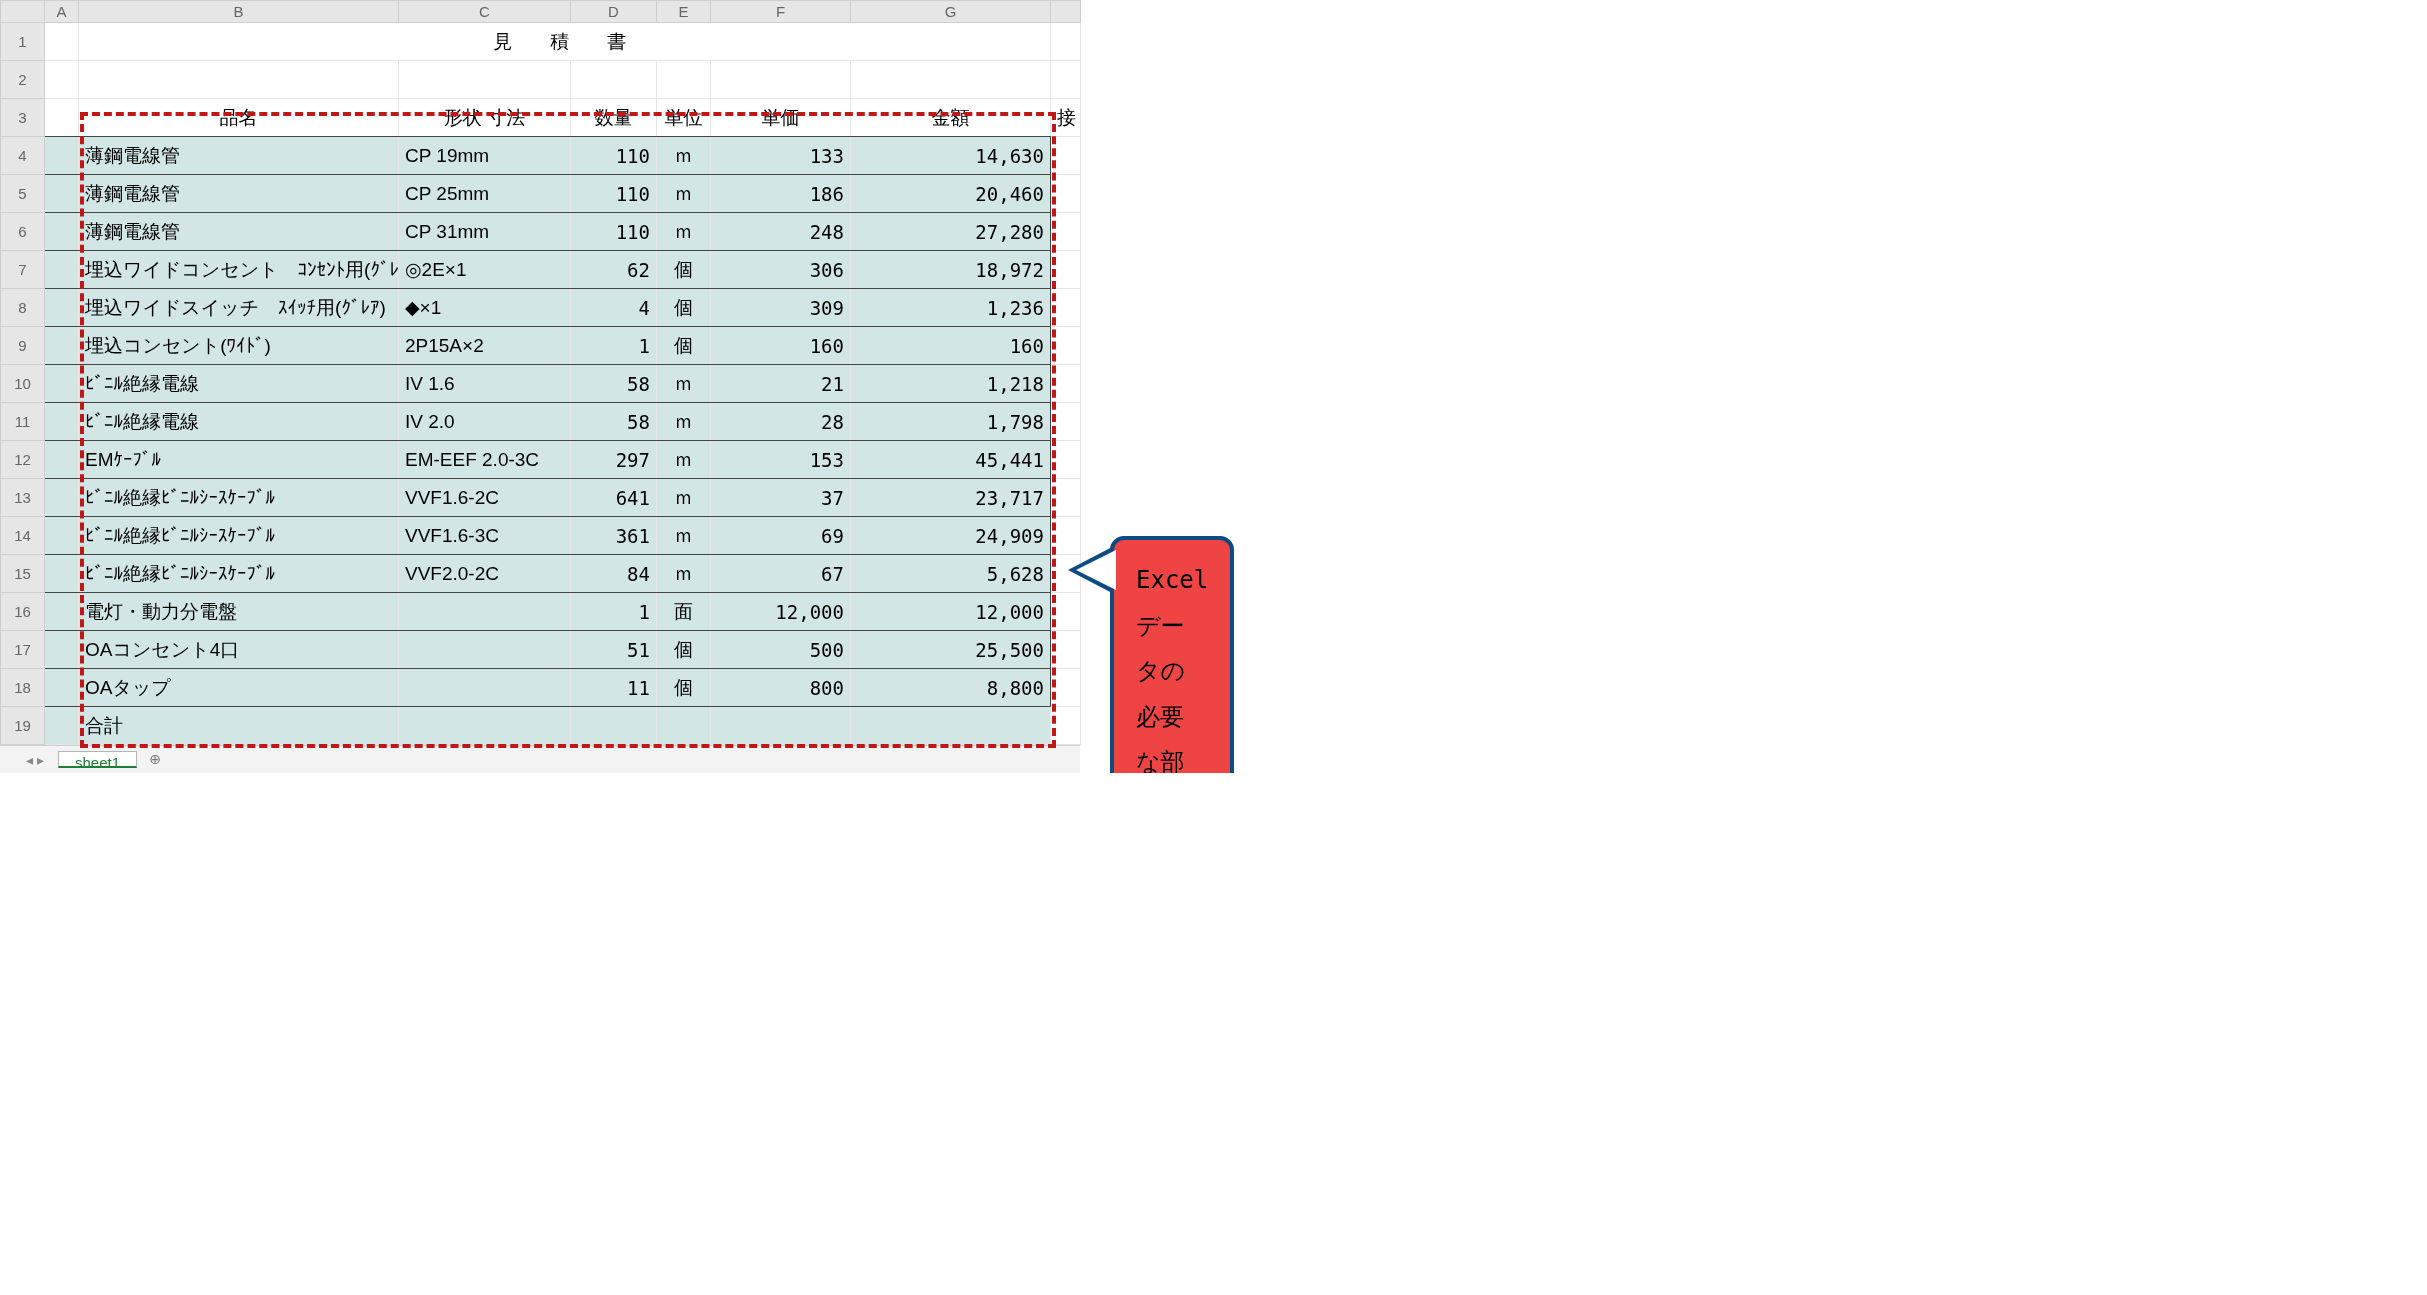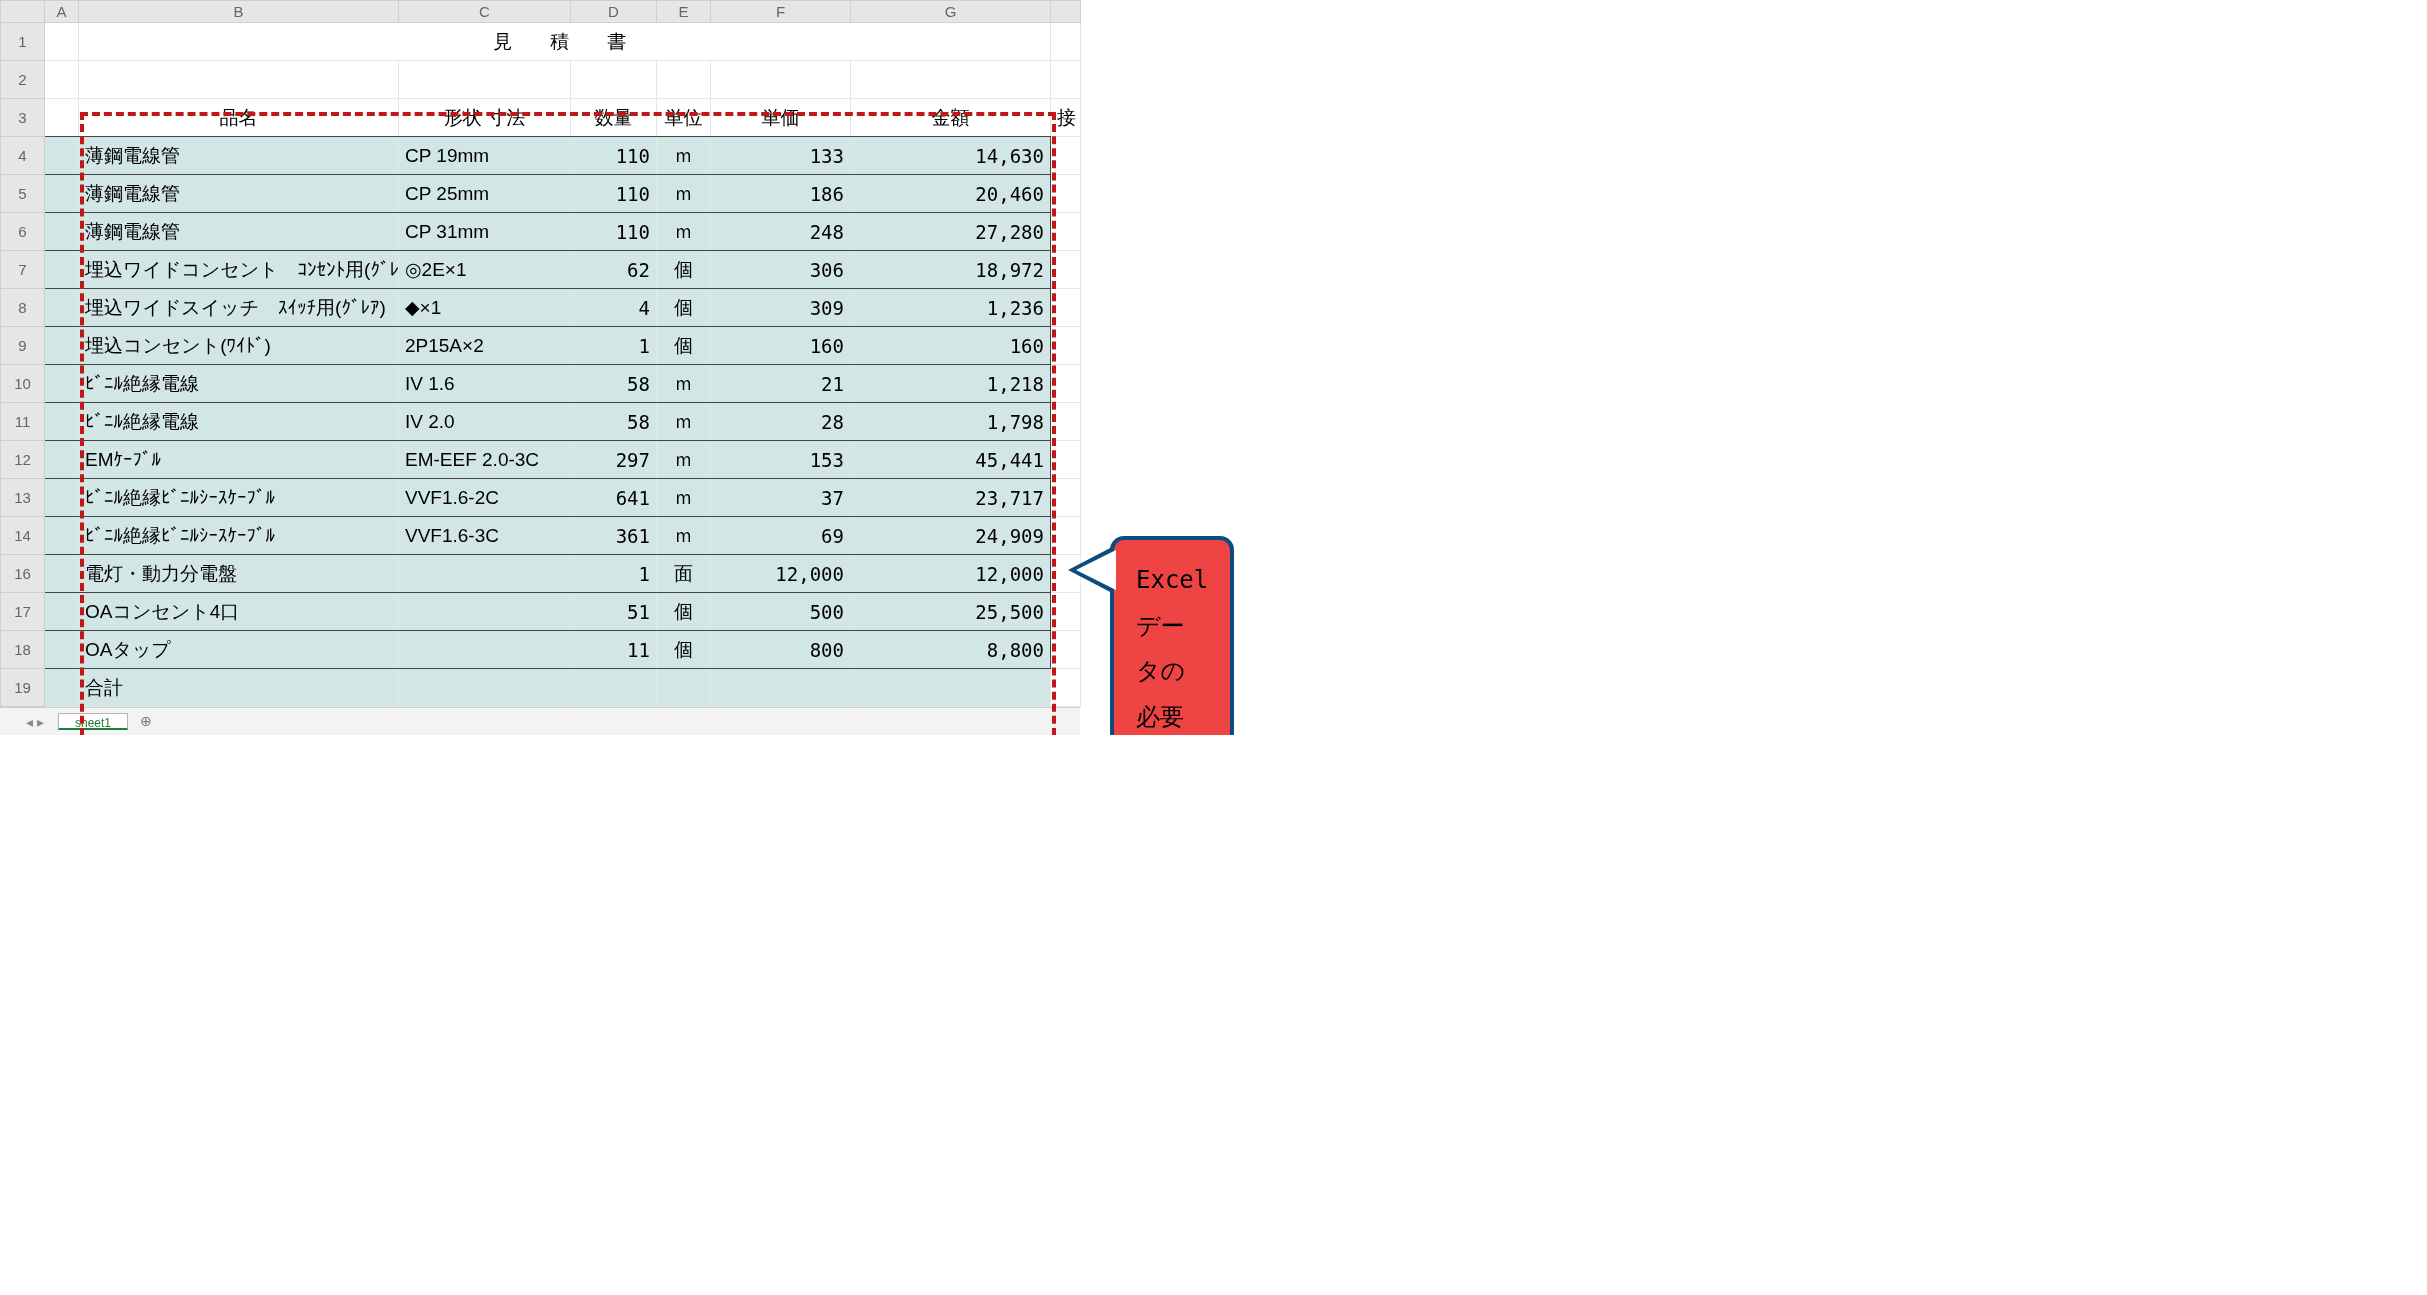--- a/index.html
+++ b/index.html
@@ -133,21 +133,21 @@
       padding-left: 20px;
       gap: 8px;
       width: 1080px;
     }
     .tab-nav { color: #888; font-size: 14px; padding: 0 6px; cursor: default; }
     .tab {
       background: #fff;
       border: 1px solid #b5b5b5;
       border-bottom: 2px solid #1e7e34;
       padding: 2px 16px 0 16px;
-      font-size: 12px;
+      font-size: 15px;
       color: #1e7e34;
       height: 17px;
     }
     .tab-add {
       color: #777;
       font-size: 14px;
       width: 20px; height: 20px;
       border-radius: 50%;
       text-align:center;
       line-height:18px;
@@ -327,20 +327,31 @@
           <td class="sel b-left b-bottom"></td>
           <td class="sel txt b-left b-bottom">ﾋﾞﾆﾙ絶縁ﾋﾞﾆﾙｼｰｽｹｰﾌﾞﾙ</td>
           <td class="sel txt b-left b-bottom">VVF1.6-3C</td>
           <td class="sel num b-left b-bottom">361</td>
           <td class="sel ctr b-left b-bottom">ｍ</td>
           <td class="sel num b-left b-bottom">69</td>
           <td class="sel num b-left b-right b-bottom">24,909</td>
           <td></td>
         </tr>
         <tr>
+          <td class="rh">15</td>
+          <td class="sel b-left b-bottom"></td>
+          <td class="sel txt b-left b-bottom">ﾋﾞﾆﾙ絶縁ﾋﾞﾆﾙｼｰｽｹｰﾌﾞﾙ</td>
+          <td class="sel txt b-left b-bottom">VVF2.0-2C</td>
+          <td class="sel num b-left b-bottom">84</td>
+          <td class="sel ctr b-left b-bottom">ｍ</td>
+          <td class="sel num b-left b-bottom">67</td>
+          <td class="sel num b-left b-right b-bottom">5,628</td>
+          <td></td>
+        </tr>
+        <tr>
           <td class="rh">16</td>
           <td class="sel b-left b-bottom"></td>
           <td class="sel txt b-left b-bottom">電灯・動力分電盤</td>
           <td class="sel txt b-left b-bottom"></td>
           <td class="sel num b-left b-bottom">1</td>
           <td class="sel ctr b-left b-bottom">面</td>
           <td class="sel num b-left b-bottom">12,000</td>
           <td class="sel num b-left b-right b-bottom">12,000</td>
           <td></td>
         </tr>

